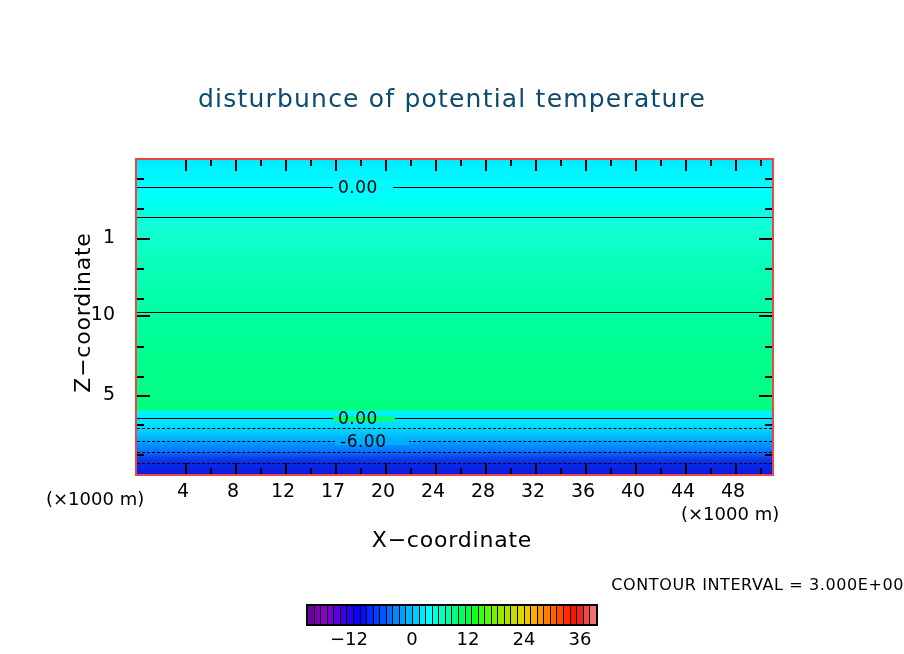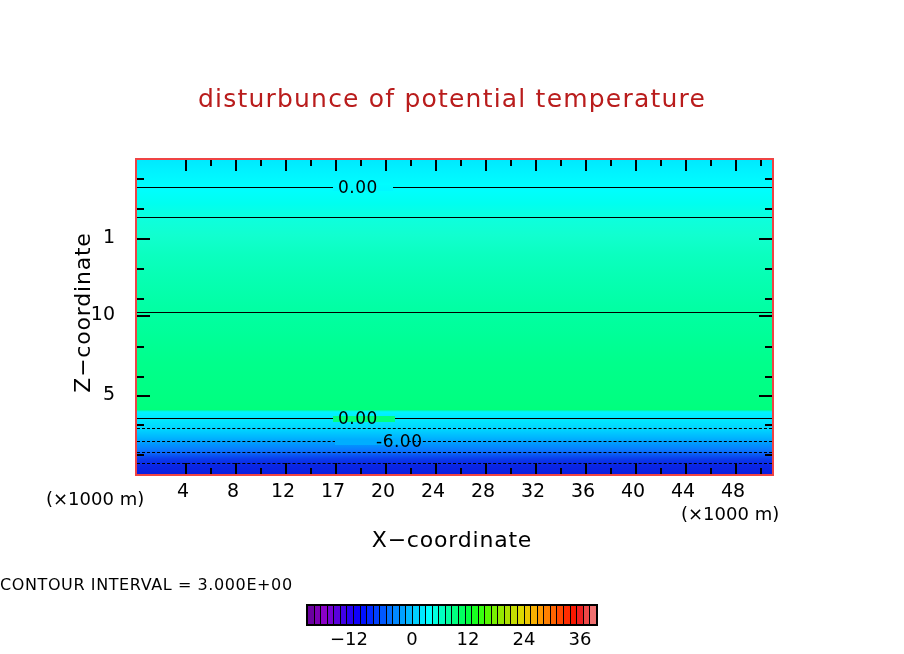--- a/index.html
+++ b/index.html
@@ -17,21 +17,21 @@
 
   
   #plot-title {
     position: absolute;
     left: 0;
     top: 84px;
     width: 904px;
     text-align: center;
     font-size: 25px;
     letter-spacing: 1.2px;
-    color: #b91c1c;
+    color: #0c4a6e;
     font-family: "DejaVu Sans", sans-serif;
     font-weight: 400;
   }
 
   
   #plot-frame {
     position: absolute;
     left: 135px;
     top: 158px;
     width: 635px;
@@ -138,21 +138,21 @@
   }
   #unit-left  { left: 46px;  top: 488px; }
   #unit-right { left: 681px; top: 503px; }
 
   
   #colorbar-caption {
     position: absolute;
     left: 0;
     top: 575px;
     width: 904px;
-    text-align: left;
+    text-align: right;
     font-size: 16px;
     letter-spacing: 0.6px;
     color: #000000;
     font-family: "DejaVu Sans", sans-serif;
   }
   #colorbar-box {
     position: absolute;
     left: 306px;
     top: 604px;
     width: 292px;
@@ -244,21 +244,21 @@
               background:#00ff7e;"></div>
   <div class="line-gap" style="left:198px; top:279px; width:74px; height:6px;
               background:#00aeff;"></div>
 
   <div class="contour-label" style="left:198px; top:17px;">
     <span class="lbl-mask">0.00</span>
   </div>
   <div class="contour-label" style="left:198px; top:248px;">
     <span class="lbl-mask">0.00</span>
   </div>
-  <div class="contour-label" style="left:200px; top:271px;margin-left:36px;">
+  <div class="contour-label" style="left:200px; top:271px;">
     <span class="lbl-mask">-6.00</span>
   </div>
 
   <div class="tick tick-x" style="left:48px;  bottom:0; height:11px;"></div>
   <div class="tick tick-x" style="left:73px;  bottom:0; height:6px;"></div>
   <div class="tick tick-x" style="left:98px;  bottom:0; height:11px;"></div>
   <div class="tick tick-x" style="left:123px; bottom:0; height:6px;"></div>
   <div class="tick tick-x" style="left:148px; bottom:0; height:11px;"></div>
   <div class="tick tick-x" style="left:173px; bottom:0; height:6px;"></div>
   <div class="tick tick-x" style="left:198px; bottom:0; height:11px;"></div>

